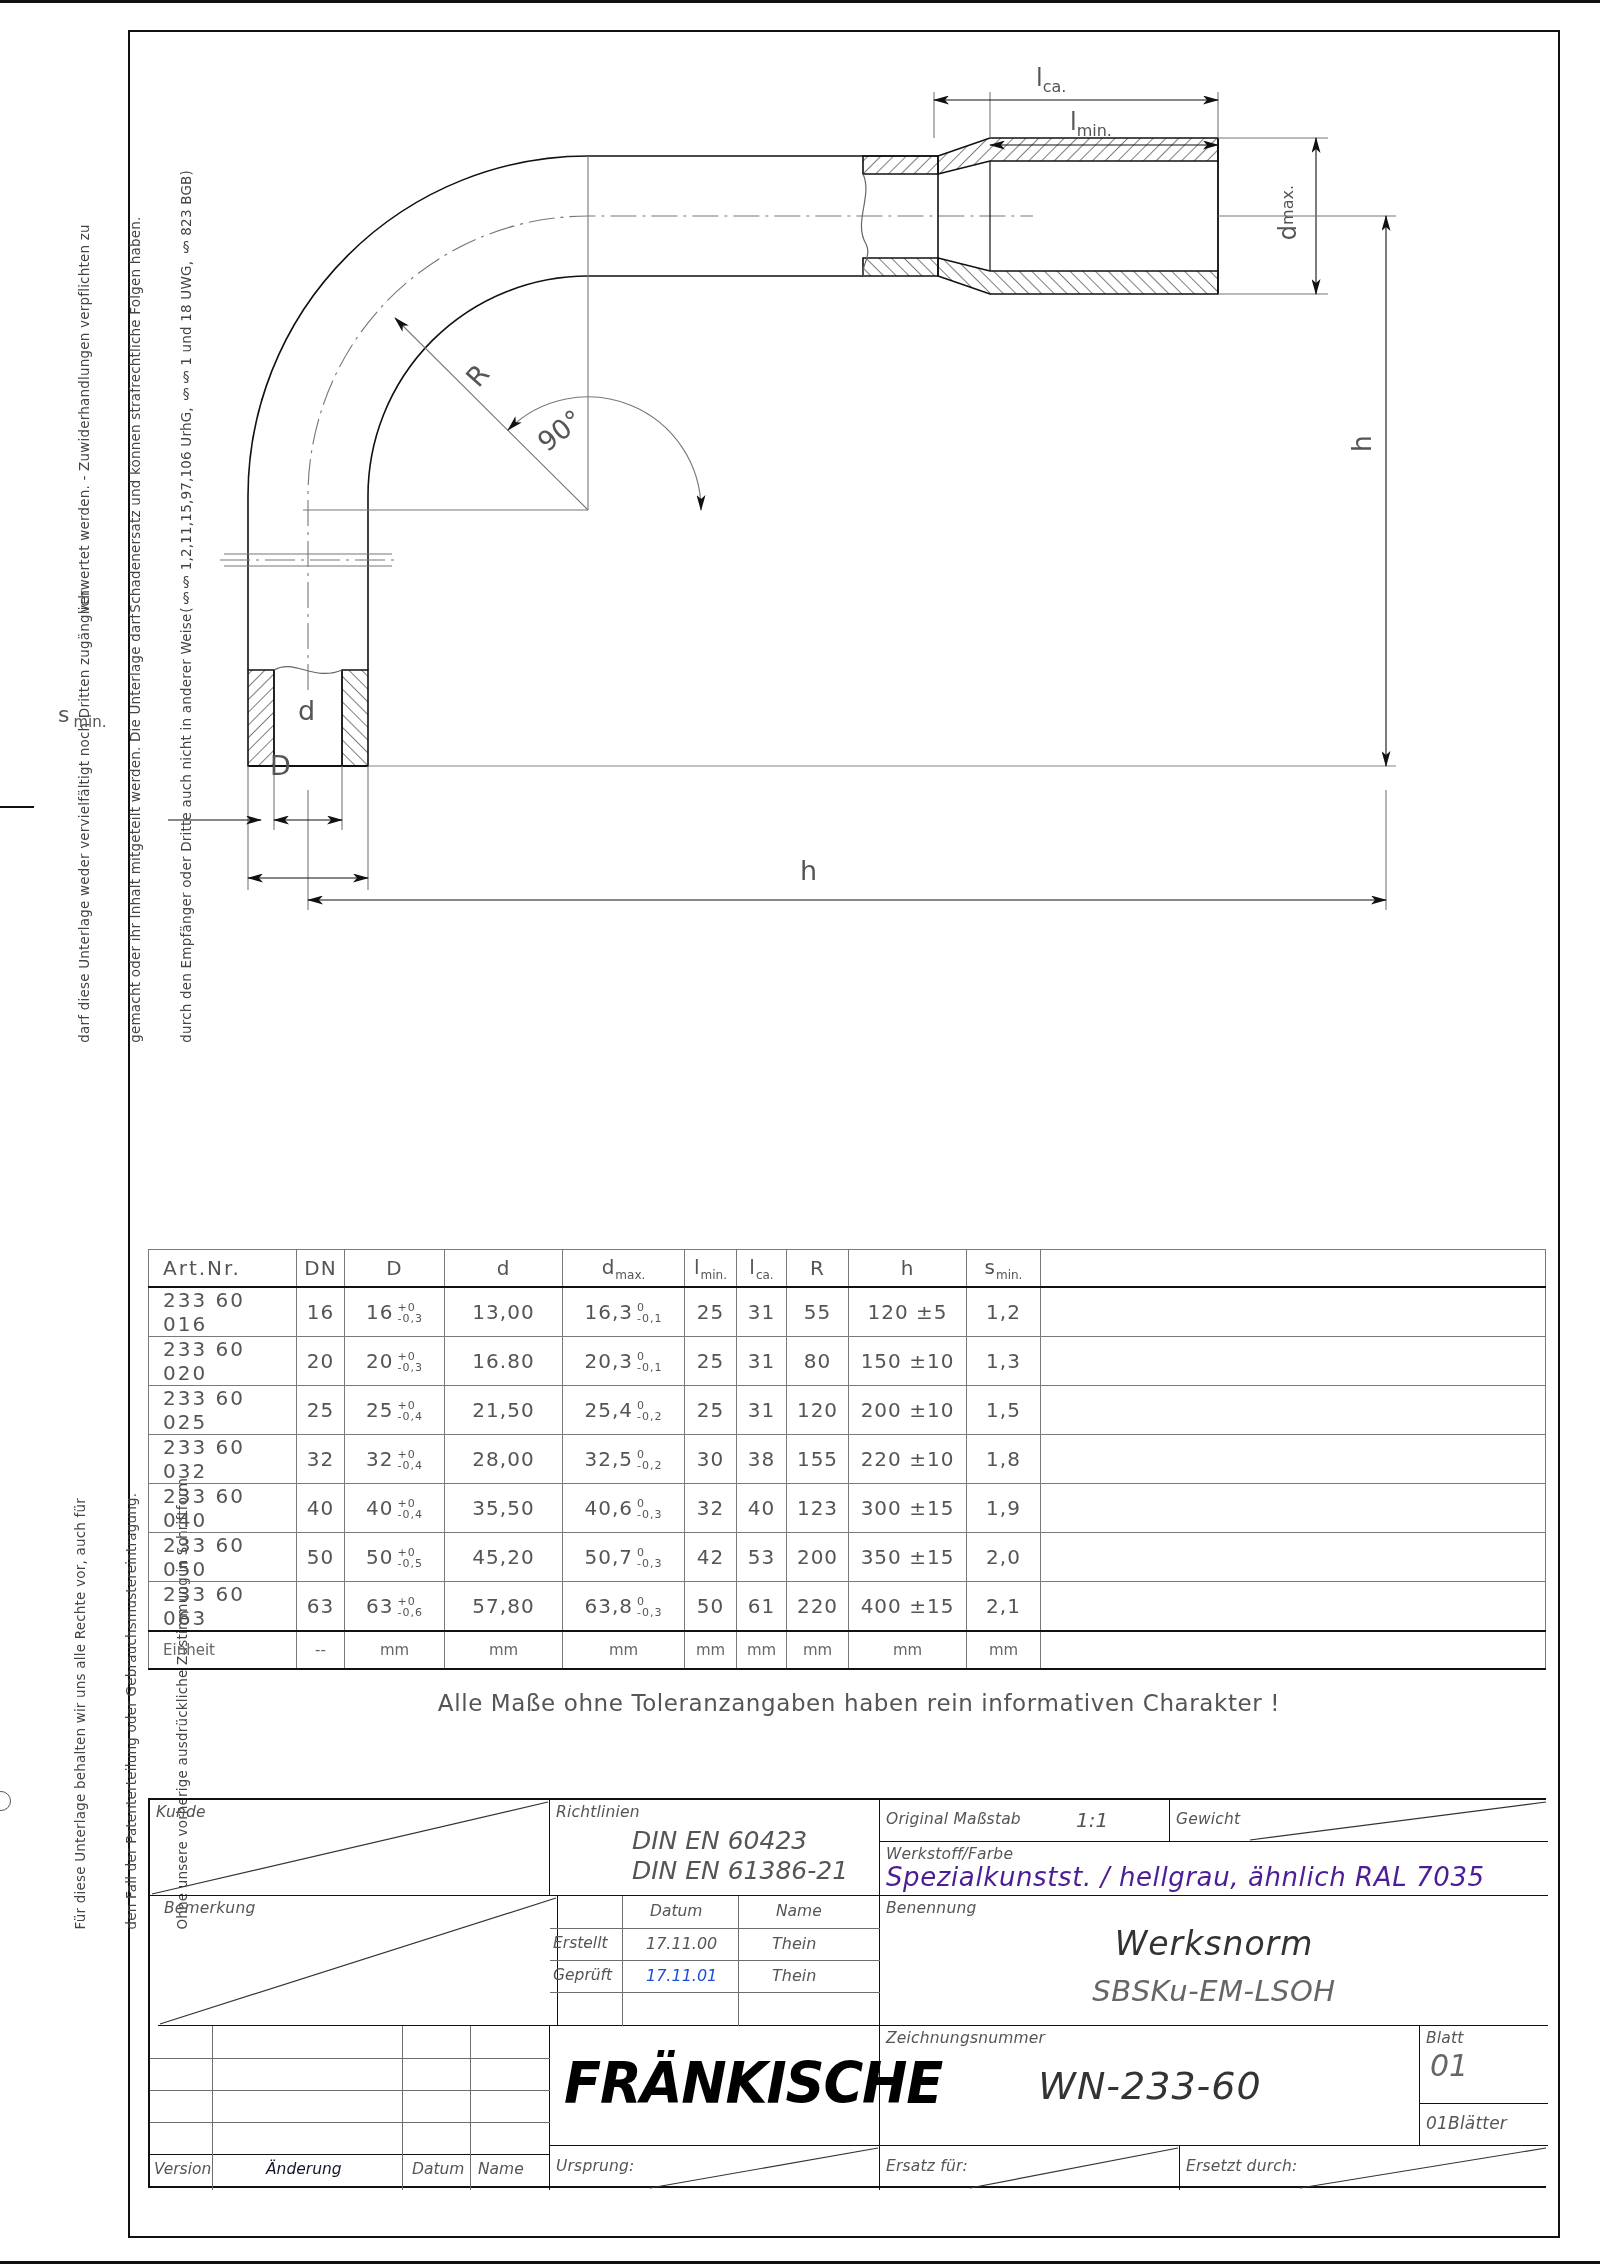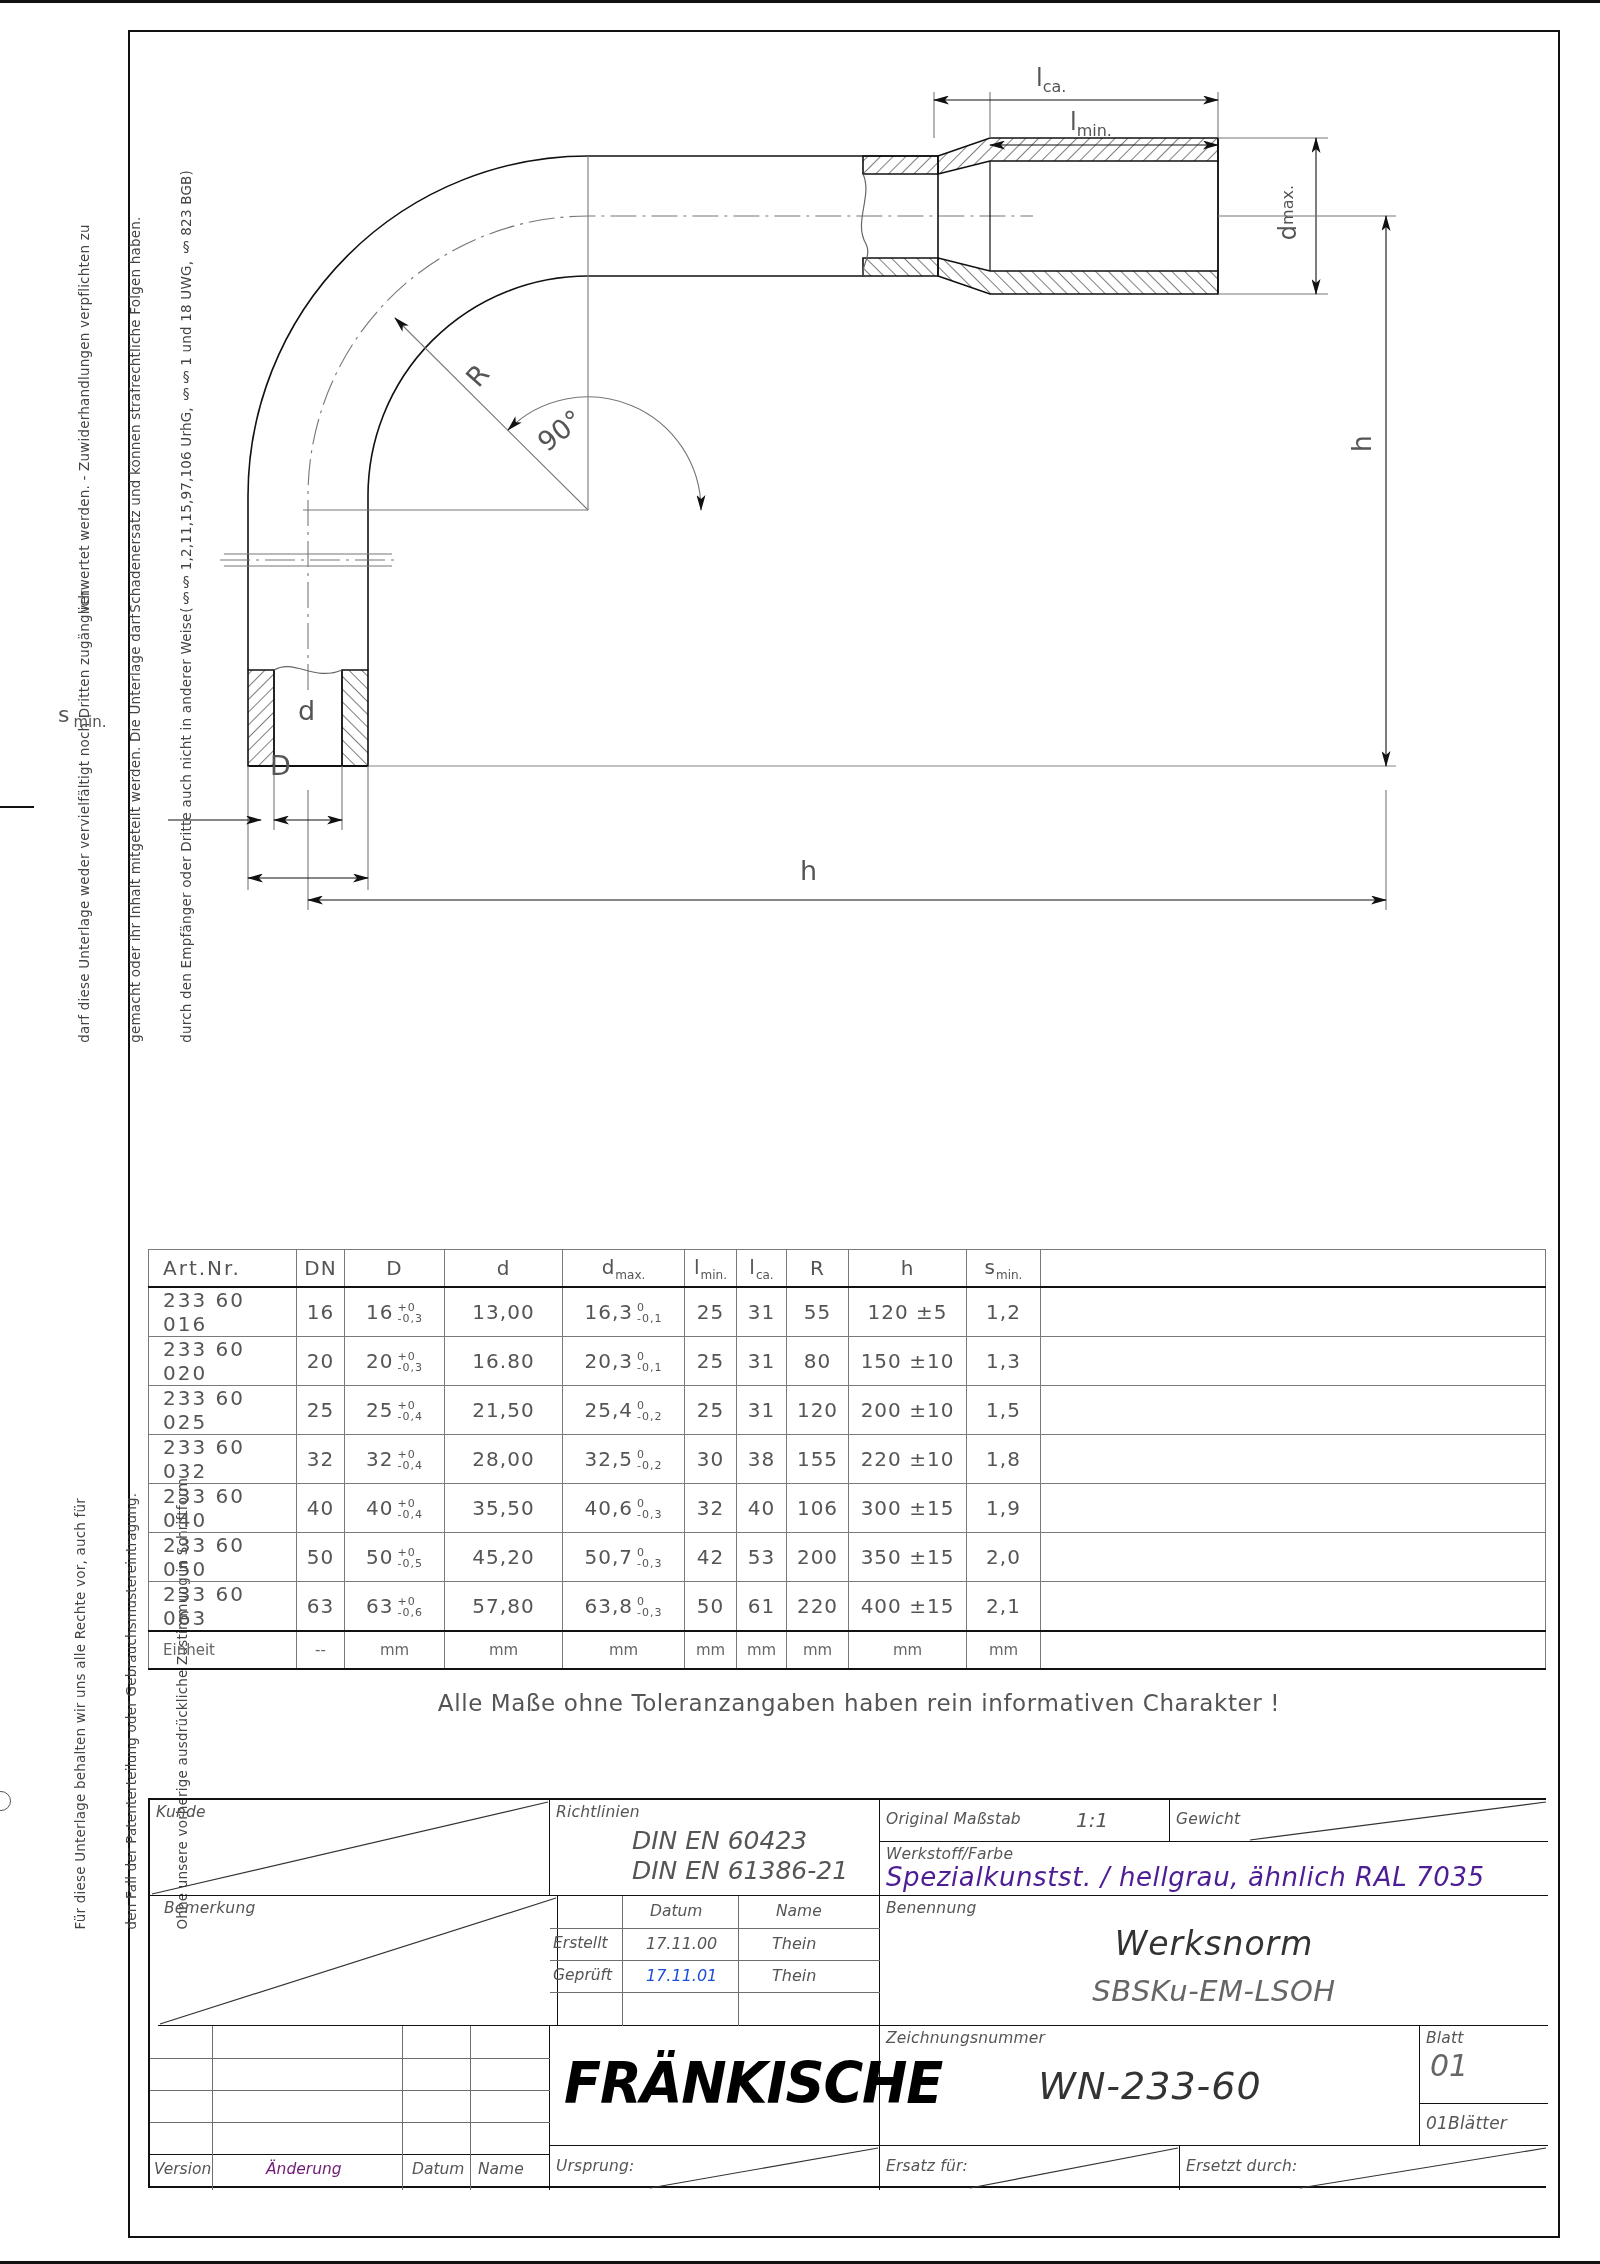--- a/index.html
+++ b/index.html
@@ -334,21 +334,21 @@
       </tr>
 
       <tr>
         <td class="artnr">233 60 040</td>
         <td>40</td>
         <td><span>40</span><span class="tol"><span>+0</span><span>-0,4</span></span></td>
         <td>35,50</td>
         <td class="dmaxcell"><span>40,6</span><span class="tol"><span>0</span><span>-0,3</span></span></td>
         <td>32</td>
         <td>40</td>
-        <td>106</td>
+        <td>123</td>
         <td>300 ±15</td>
         <td>1,9</td>
         <td class="blank"></td>
       </tr>
 
       <tr>
         <td class="artnr">233 60 050</td>
         <td>50</td>
         <td><span>50</span><span class="tol"><span>+0</span><span>-0,5</span></span></td>
         <td>45,20</td>
@@ -413,21 +413,21 @@
       <div style="position:absolute;left:0;top:0;width:100%;height:100%;">
         <div style="position:absolute;left:0;top:32px;width:400px;height:1px;background:#6e6e6e;"></div>
         <div style="position:absolute;left:0;top:64px;width:400px;height:1px;background:#6e6e6e;"></div>
         <div style="position:absolute;left:0;top:96px;width:400px;height:1px;background:#6e6e6e;"></div>
         <div style="position:absolute;left:0;top:128px;width:400px;height:1px;background:#111;"></div>
         <div style="position:absolute;left:62px;top:0;width:1px;height:164px;background:#6e6e6e;"></div>
         <div style="position:absolute;left:252px;top:0;width:1px;height:164px;background:#6e6e6e;"></div>
         <div style="position:absolute;left:320px;top:0;width:1px;height:164px;background:#6e6e6e;"></div>
       </div>
       <span style="position:absolute;left:4px;top:134px;font-size:15.5px;color:#555;">Version</span>
-      <span style="position:absolute;left:116px;top:134px;font-size:15.5px;color:#701a75;">Änderung</span>
+      <span style="position:absolute;left:116px;top:134px;font-size:15.5px;color:#0f172a;">Änderung</span>
       <span style="position:absolute;left:262px;top:134px;font-size:15.5px;color:#555;">Datum</span>
       <span style="position:absolute;left:328px;top:134px;font-size:15.5px;color:#555;">Name</span>
     </div>
 
     <div class="cell hard" style="left:400px;top:0;width:330px;height:96px;">
       <span class="lbl">Richtlinien</span>
       <span class="val" style="left:82px;top:26px;font-size:25px;">DIN EN 60423</span>
       <span class="val" style="left:82px;top:56px;font-size:25px;">DIN EN 61386-21</span>
     </div>
 

